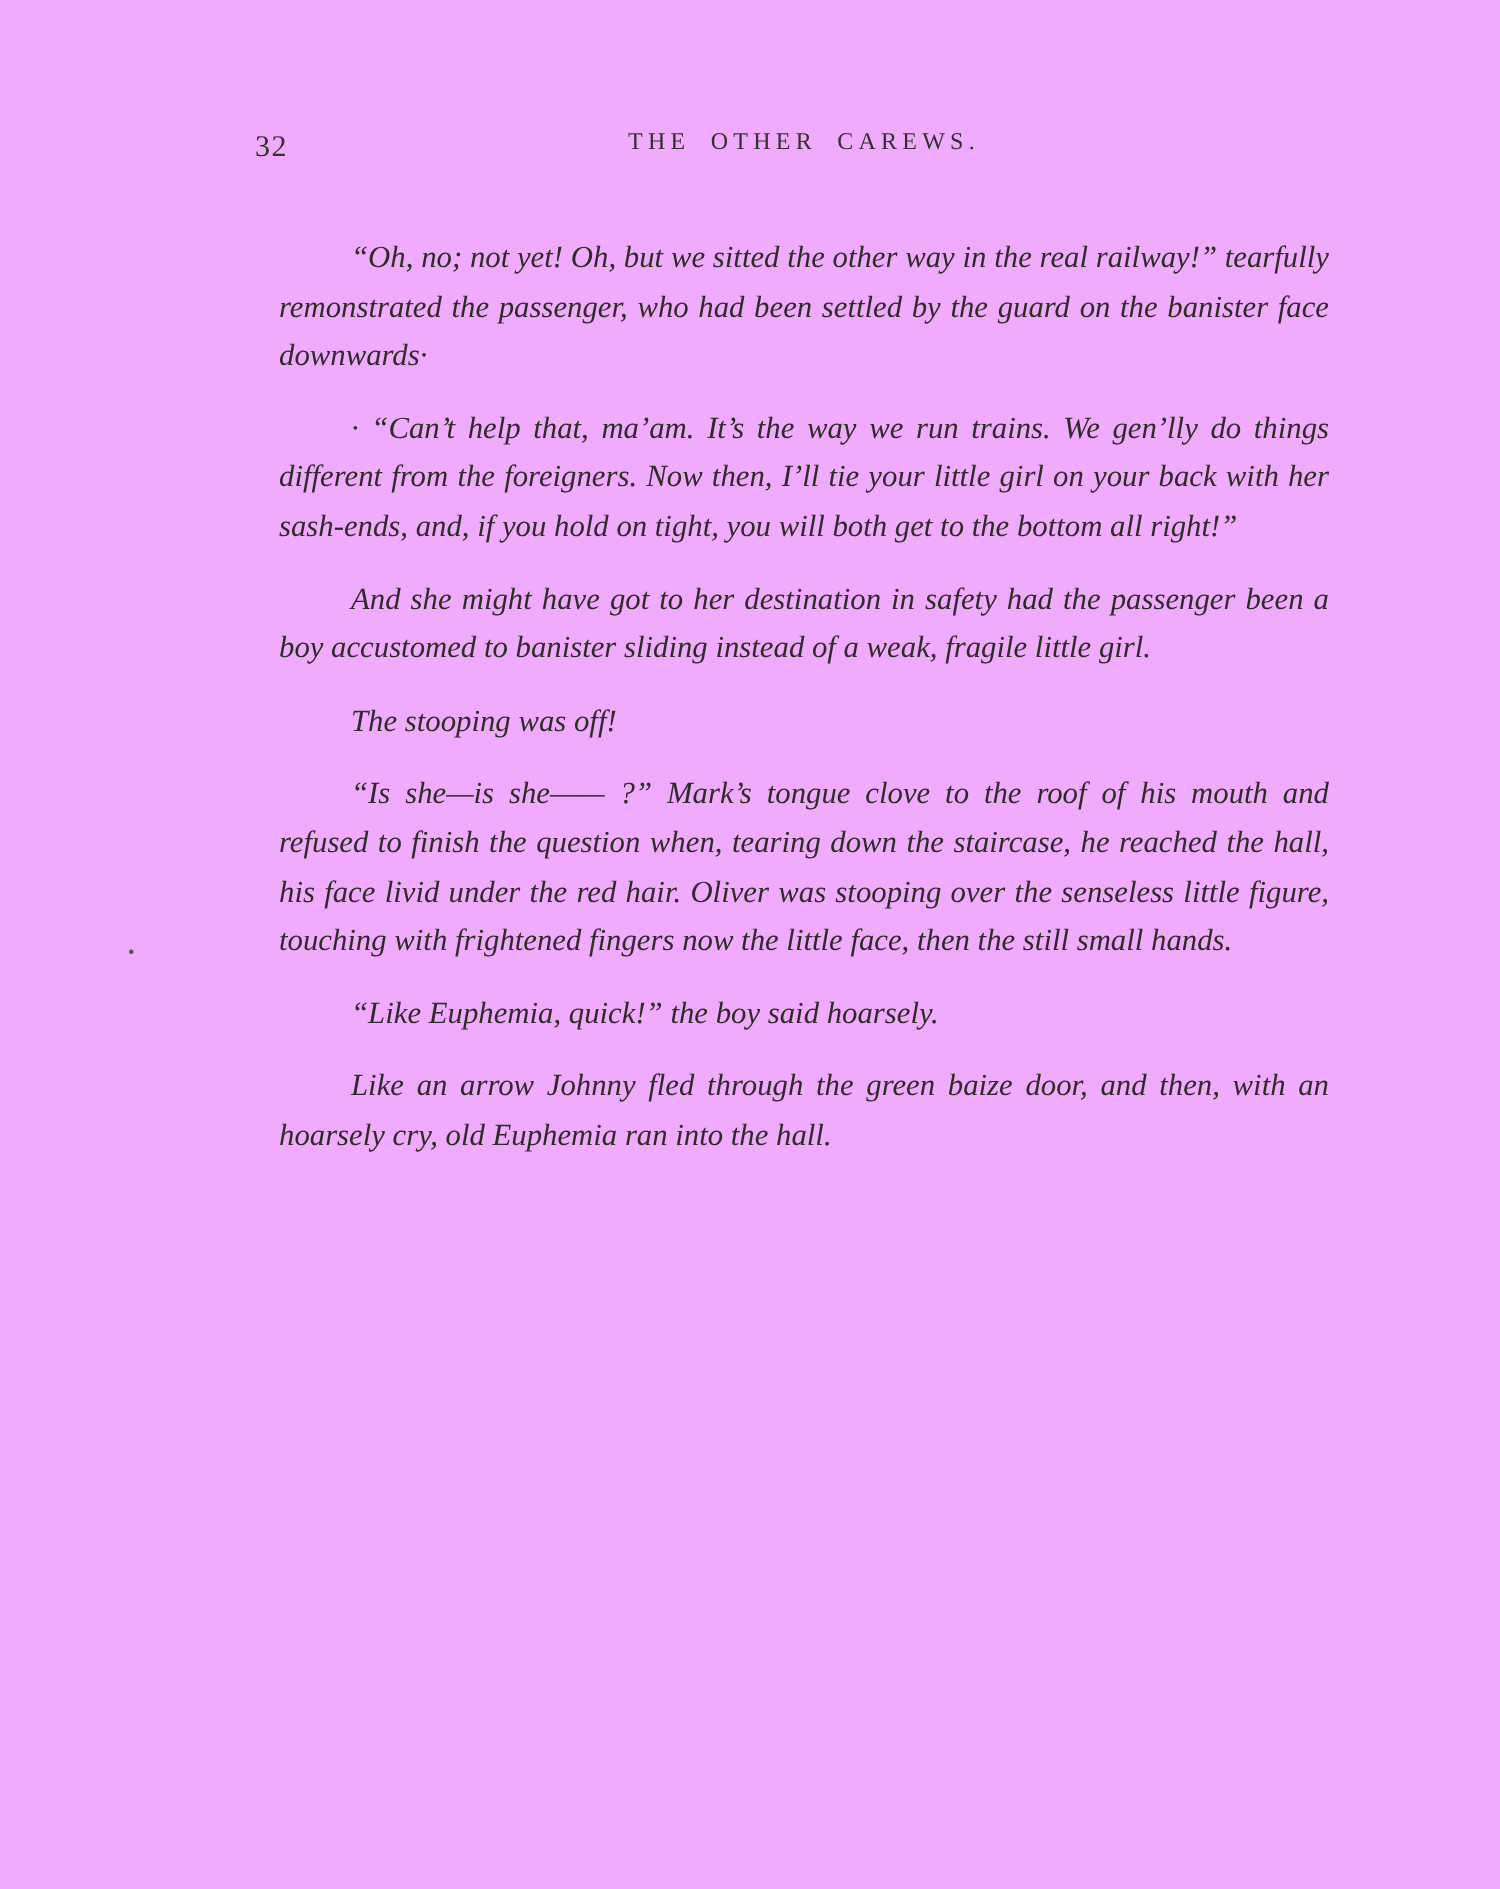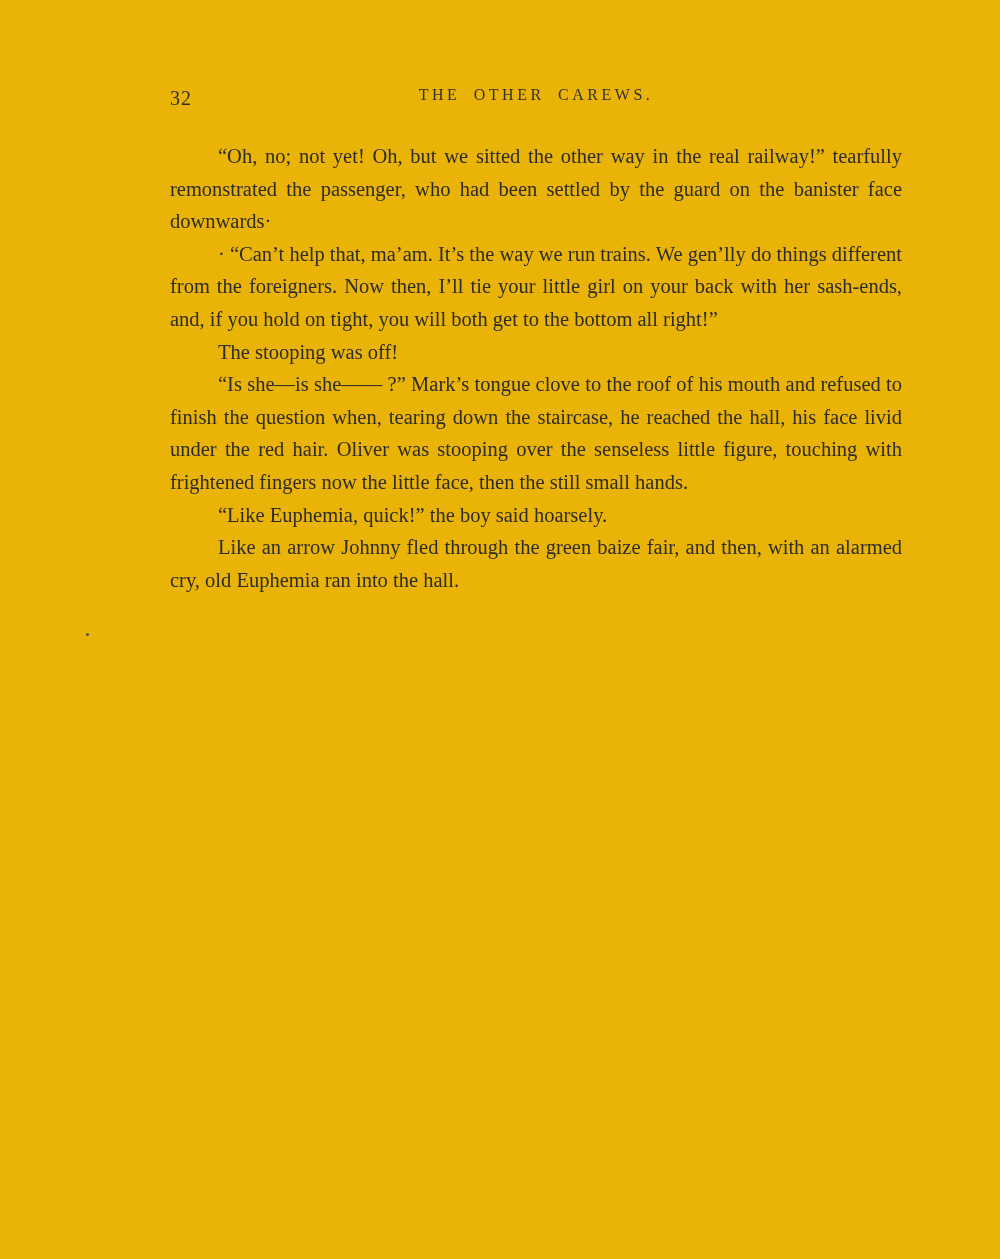--- a/index.html
+++ b/index.html
@@ -11,21 +11,21 @@
     height: 1259px;
     background: #fbfbf8;
     font-family: "Liberation Serif", "DejaVu Serif", serif;
     color: #2e2c28;
     overflow: hidden;
   }
   .page {
     position: relative;
     width: 1000px;
     height: 1259px;
-    background: #eab308;
+    background: #f0abfc;
   }
   .header {
     position: absolute;
     top: 86px;
     left: 170px;
     width: 732px;
     text-align: center;
   }
   .running-title {
     font-size: 16px;
@@ -45,23 +45,24 @@
     position: absolute;
     top: 140px;
     left: 170px;
     width: 732px;
     font-size: 20.5px;
     line-height: 32.6px;
     text-align: justify;
     color: #2e2c28;
   }
   p.para {
-    margin: 0;
+    margin: 16px;
     padding: 0;
     text-indent: 48px;
+    font-style: italic;
   }
   .speck {
     position: absolute;
     left: 86px;
     top: 633px;
     width: 3px;
     height: 3px;
     border-radius: 50%;
     background: #55524c;
   }
@@ -72,21 +73,22 @@
 <div class="page">
 
   <div class="header">
     <span class="page-number">32</span>
     <span class="running-title">THE OTHER CAREWS.</span>
   </div>
 
   <div class="body-text" id="paragraphs">
       <p class="para">“Oh, no; not yet!  Oh, but we sitted the other way in the real railway!”  tearfully remonstrated the passenger, who had been settled by the guard on the banister face downwards·</p>
       <p class="para">· “Can’t help that, ma’am.  It’s the way we run trains.  We gen’lly do things different from the foreigners.  Now then, I’ll tie your little girl on your back with her sash-ends, and, if you hold on tight, you will both get to the bottom all right!”</p>
+      <p class="para">And she might have got to her destination in safety had the passenger been a boy accustomed to banister sliding instead of a weak, fragile little girl.</p>
       <p class="para">The stooping was off!</p>
       <p class="para">“Is she—is she—— ?”  Mark’s tongue clove to the roof of his mouth and refused to finish the question when, tearing down the staircase, he reached the hall, his face livid under the red hair.  Oliver was stooping over the senseless little figure, touching with frightened fingers now the little face, then the still small hands.</p>
       <p class="para">“Like Euphemia, quick!”  the boy said hoarsely.</p>
-      <p class="para">Like an arrow Johnny fled through the green baize fair, and then, with an alarmed cry, old Euphemia ran into the hall.</p>
+      <p class="para">Like an arrow Johnny fled through the green baize door, and then, with an hoarsely cry, old Euphemia ran into the hall.</p>
     </div>
 
   <div class="speck"></div>
 
 </div>
 
 </body></html>

